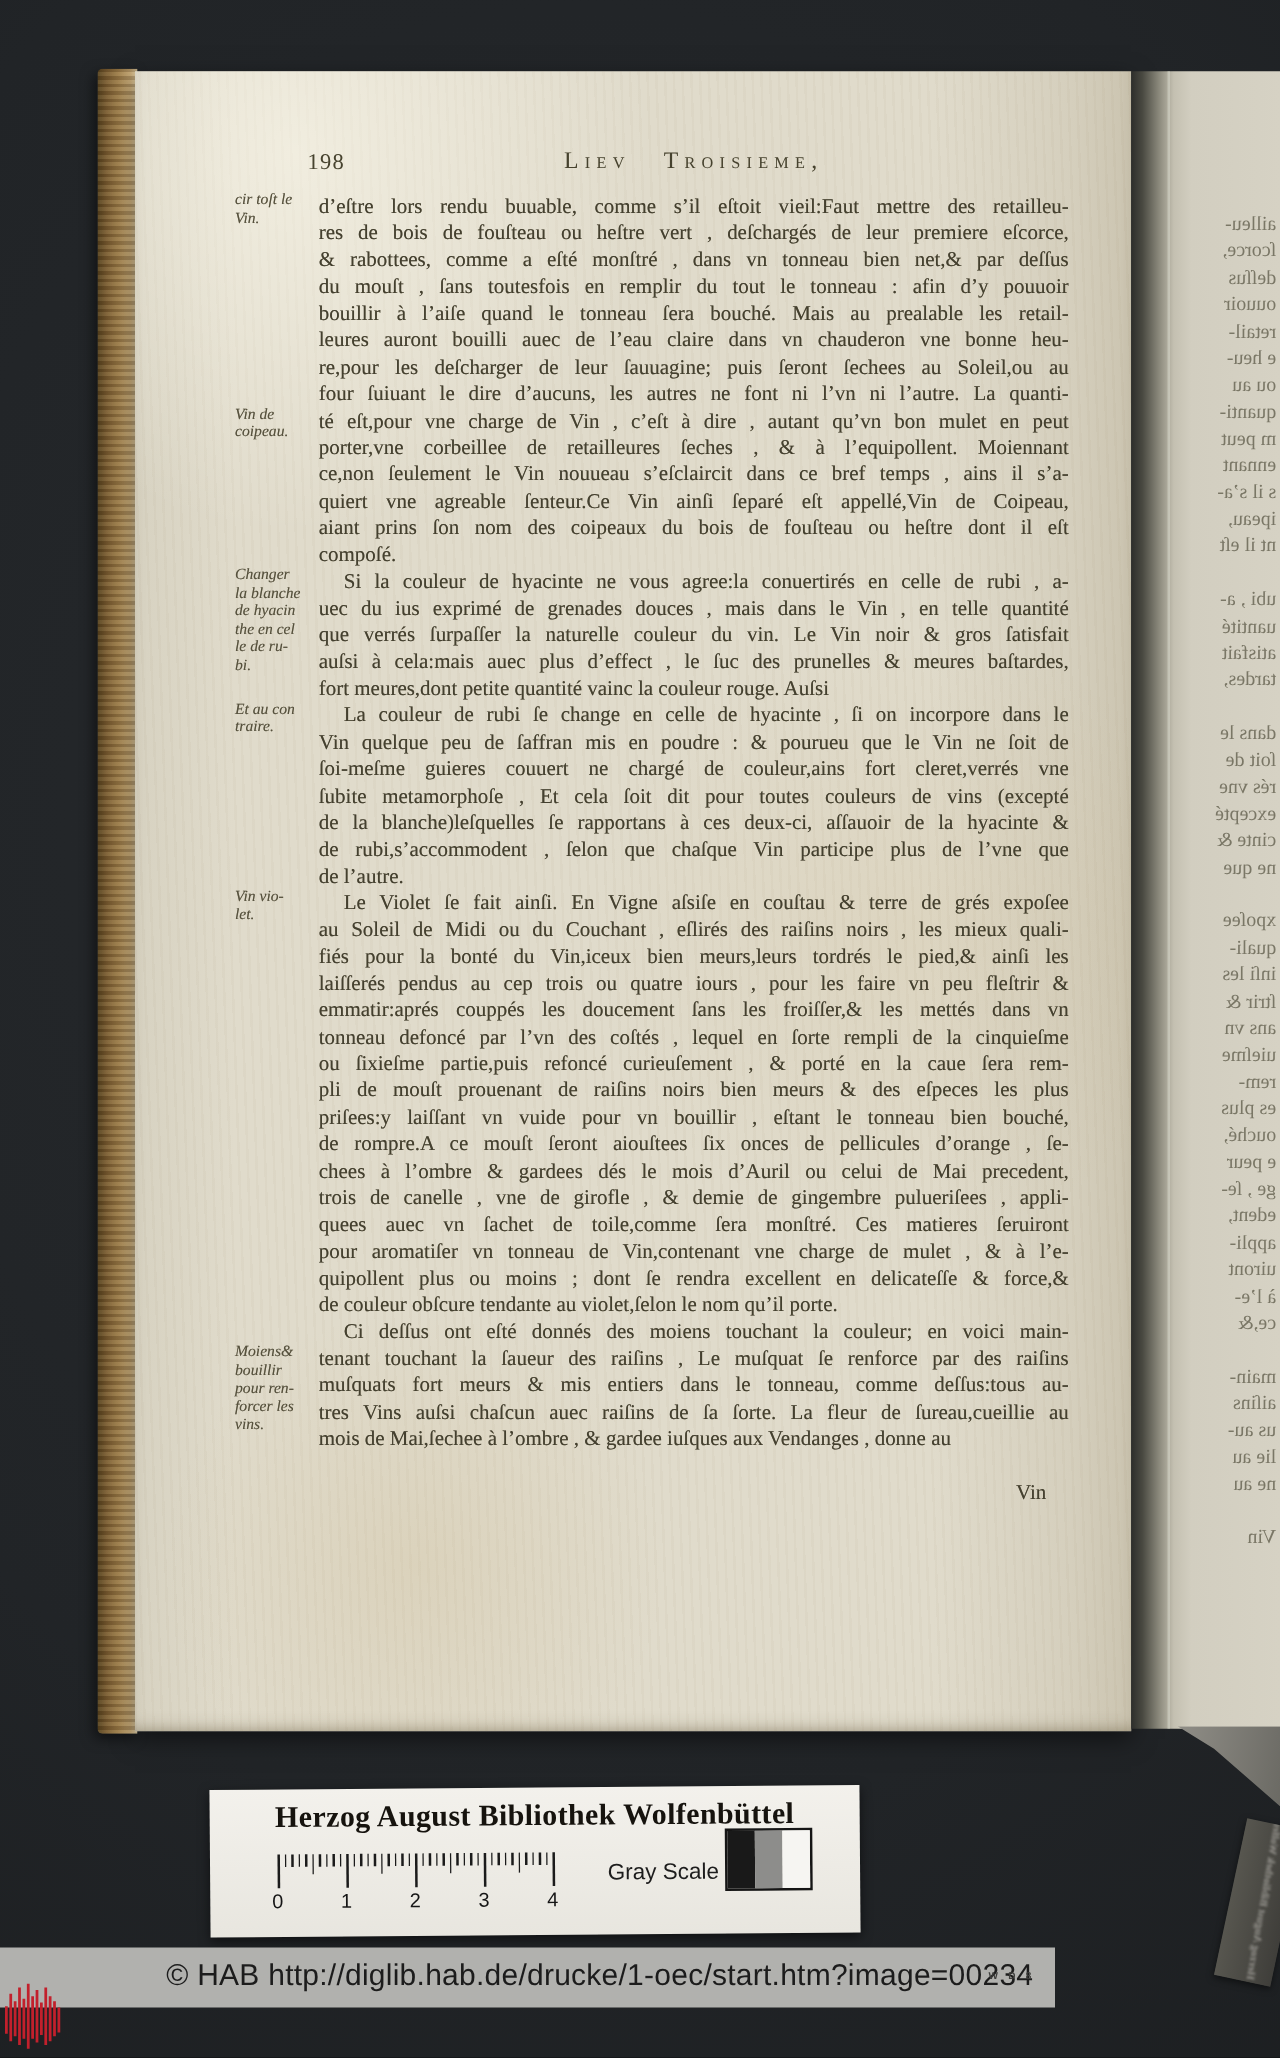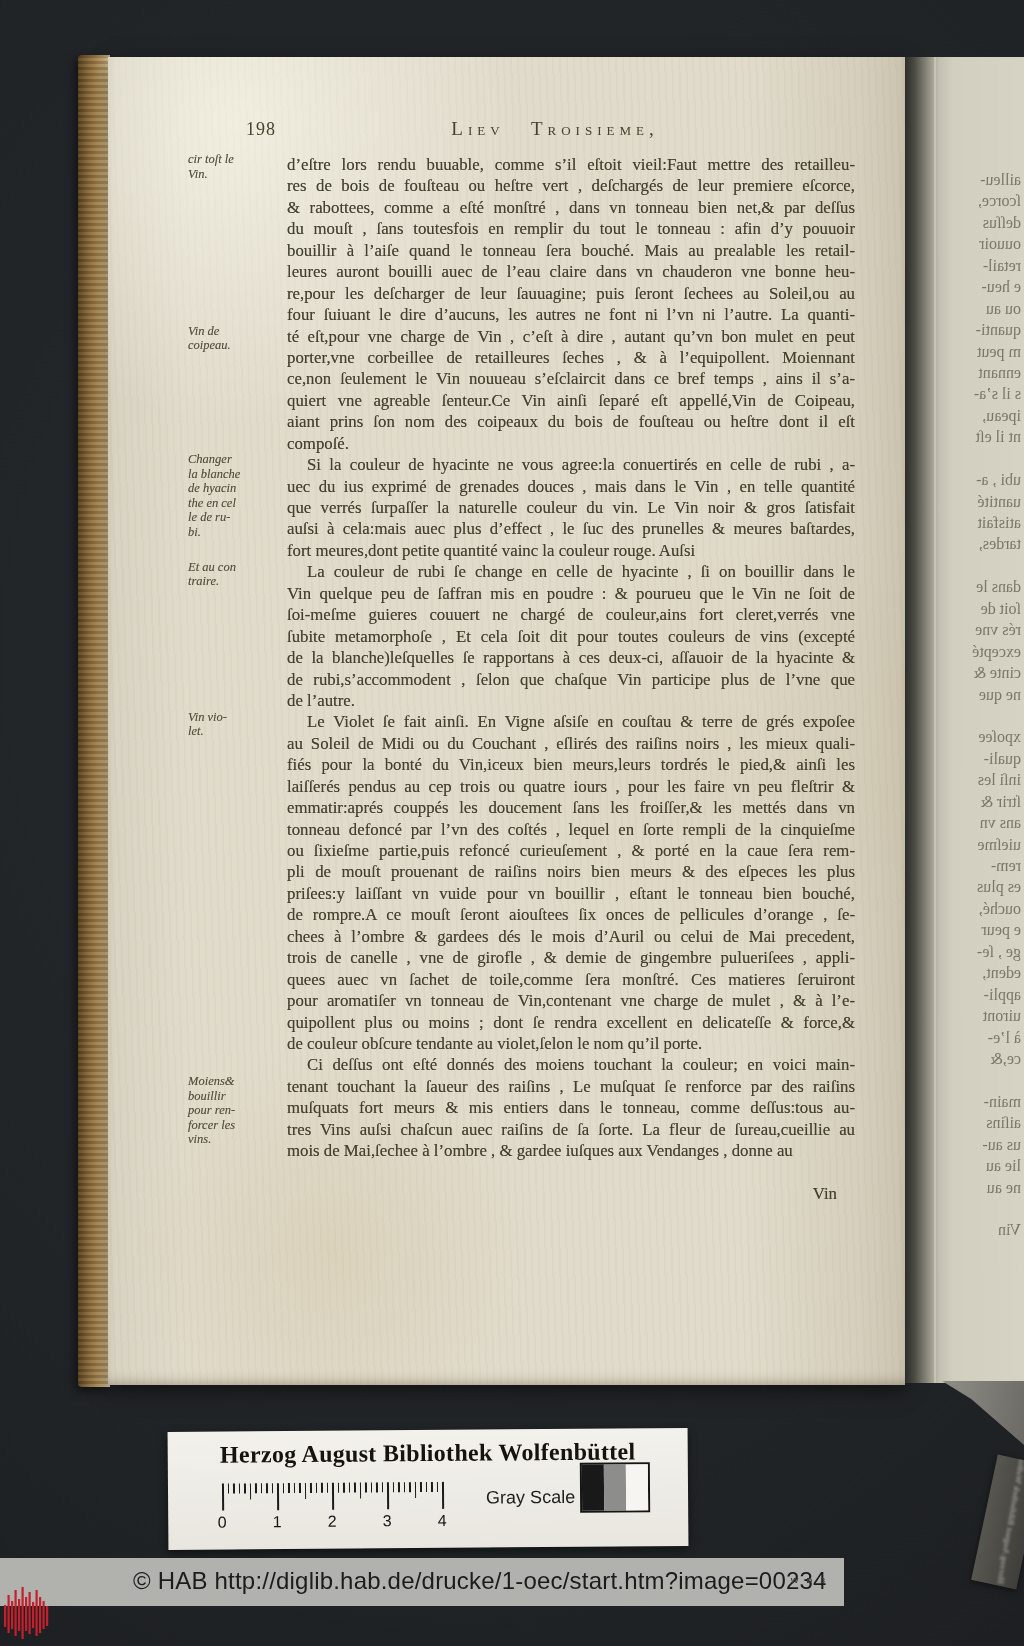--- a/index.html
+++ b/index.html
@@ -25,21 +25,21 @@
 
   .folio{position:absolute;left:138px;top:62px;
     font:18px "Liberation Serif","DejaVu Serif",serif;color:#47432f;letter-spacing:1px;}
   .running-title{position:absolute;left:147px;top:61px;width:600px;text-align:center;
     font-family:"Liberation Serif","DejaVu Serif",serif;font-variant:small-caps;
     font-size:19px;letter-spacing:5px;word-spacing:17px;color:#46422e;}
 
   .text-block{position:absolute;left:147px;top:97px;width:600px;
     font-family:"Liberation Serif","DejaVu Serif",serif;font-size:16.8px;line-height:21.45px;
     color:#44402f;text-shadow:0 0 .4px rgba(70,60,40,.55);}
-  .tline{height:21.45px;overflow:hidden;text-align:justify;text-align-last:justify;margin-left:32px;}
+  .tline{height:21.45px;overflow:hidden;text-align:justify;text-align-last:justify;}
   .tline.indent{text-indent:20px;}
   .tline.last{text-align:left;text-align-last:left;}
   .tline.catchword{text-align:right;text-align-last:right;padding-right:18px;}
 
   .margin-notes{position:absolute;left:80px;top:97px;width:66px;height:1120px;
     font-family:"Liberation Serif","DejaVu Serif",serif;font-style:italic;
     font-size:12.5px;line-height:14.5px;color:#56513d;text-shadow:0 0 .4px rgba(86,81,61,.5);}
   .mnote{position:absolute;left:0;width:66px;}
 
   
@@ -110,21 +110,21 @@
         <div class="tline">porter,vne corbeillee de retailleures ſeches , &amp; à l’equipollent. Moiennant</div>
         <div class="tline">ce,non ſeulement le Vin nouueau s’eſclaircit dans ce bref temps , ains il s’a-</div>
         <div class="tline">quiert vne agreable ſenteur.Ce Vin ainſi ſeparé eſt appellé,Vin de Coipeau,</div>
         <div class="tline">aiant prins ſon nom des coipeaux du bois de fouſteau ou heſtre dont il eſt</div>
         <div class="tline last">compoſé.</div>
         <div class="tline indent">Si la couleur de hyacinte ne vous agree:la conuertirés en celle de rubi , a-</div>
         <div class="tline">uec du ius exprimé de grenades douces , mais dans le Vin , en telle quantité</div>
         <div class="tline">que verrés ſurpaſſer la naturelle couleur du vin. Le Vin noir &amp; gros ſatisfait</div>
         <div class="tline">auſsi à cela:mais auec plus d’effect , le ſuc des prunelles &amp; meures baſtardes,</div>
         <div class="tline last">fort meures,dont petite quantité vainc la couleur rouge. Auſsi</div>
-        <div class="tline indent">La couleur de rubi ſe change en celle de hyacinte , ſi on bouillir dans le</div>
+        <div class="tline indent">La couleur de rubi ſe change en celle de hyacinte , ſi on incorpore dans le</div>
         <div class="tline">Vin quelque peu de ſaffran mis en poudre : &amp; pourueu que le Vin ne ſoit de</div>
         <div class="tline">ſoi-meſme guieres couuert ne chargé de couleur,ains fort cleret,verrés vne</div>
         <div class="tline">ſubite metamorphoſe , Et cela ſoit dit pour toutes couleurs de vins (excepté</div>
         <div class="tline">de la blanche)leſquelles ſe rapportans à ces deux-ci, aſſauoir de la hyacinte &amp;</div>
         <div class="tline">de rubi,s’accommodent , ſelon que chaſque Vin participe plus de l’vne que</div>
         <div class="tline last">de l’autre.</div>
         <div class="tline indent">Le Violet ſe fait ainſi. En Vigne aſsiſe en couſtau &amp; terre de grés expoſee</div>
         <div class="tline">au Soleil de Midi ou du Couchant , eſlirés des raiſins noirs , les mieux quali-</div>
         <div class="tline">fiés pour la bonté du Vin,iceux bien meurs,leurs tordrés le pied,&amp; ainſi les</div>
         <div class="tline">laiſſerés pendus au cep trois ou quatre iours , pour les faire vn peu fleſtrir &amp;</div>

